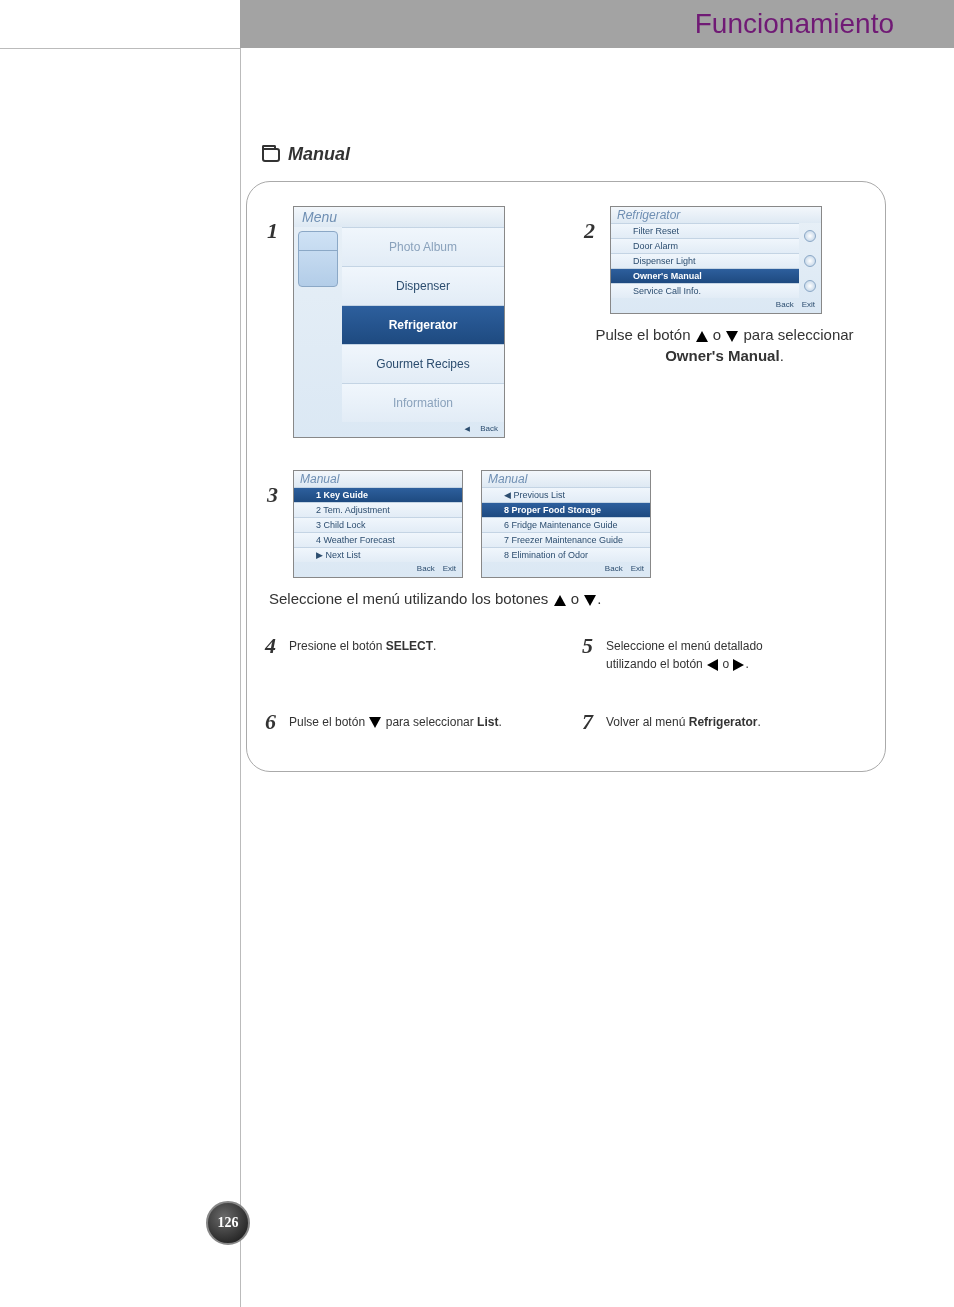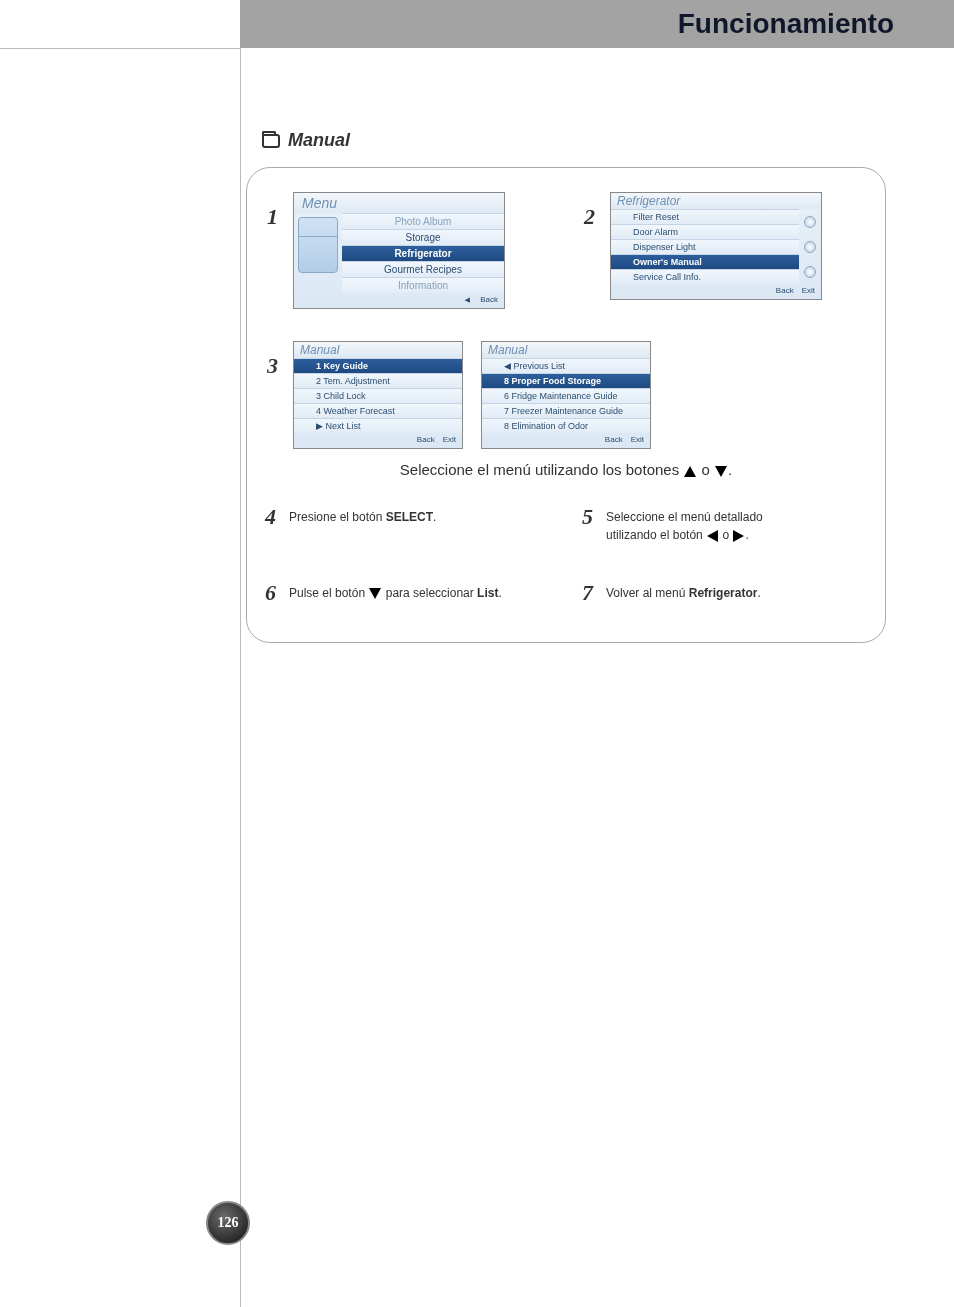--- a/index.html
+++ b/index.html
@@ -15,41 +15,41 @@
     position: absolute;
     top: 0; left: 240px; right: 0;
     height: 48px;
     background: #a3a3a3;
     display: flex;
     align-items: center;
     justify-content: flex-end;
     padding-right: 60px;
   }
   .header-title {
-    color: #0f172a;
+    color: #701a75;
     font-size: 28px;
-    font-weight: 700;
+    font-weight: 400;
     margin-left: 40px;
   }
   .left-divider {
     position: absolute;
     top: 48px; bottom: 0;
     left: 240px;
     width: 1px;
     background: #bbb;
   }
   .top-divider {
     position: absolute;
     top: 48px; left: 0; right: 714px;
     height: 1px;
     background: #bbb;
   }
   .content {
     position: absolute;
-    left: 262px; right: 60px; top: 130px;
+    left: 262px; right: 60px; top: 144px;
   }
   .section-heading {
     display: flex;
     align-items: center;
     gap: 8px;
     margin-bottom: 16px;
   }
   .folder-icon {
     width: 18px; height: 14px;
     border: 2px solid #333;
@@ -121,31 +121,31 @@
   .fridge-icon {
     width: 40px; height: 56px;
     background: linear-gradient(#cfe2f5,#b3cde8);
     border: 1px solid #8ba8c6;
     border-radius: 4px;
     margin: 4px;
     position: relative;
   }
   .fridge-icon::after { content:""; position:absolute; left:0; right:0; top:18px; height:1px; background:#8ba8c6;}
   .screen-menu-body .menu-list { flex: 1; }
-  .screen-menu-body .mitem { font-size: 10px; text-align:center; padding:2px 4px; color:#2c4d6f; border-top:1px solid #c4d4e4; background:linear-gradient(#f0f6fc,#e2ecf6);}
+  .screen-menu-body .mitem { font-size: 12px; text-align:center; padding:12px 4px; color:#2c4d6f; border-top:1px solid #c4d4e4; background:linear-gradient(#f0f6fc,#e2ecf6);}
   .screen-menu-body .mitem.faded { color:#8aa2bc; }
   .screen-menu-body .mitem.sel { background:linear-gradient(#2d5f9d,#1e4a80); color:#fff; font-weight:bold; }
   .refrig-body { display:flex; }
   .refrig-list { flex:1; }
   .refrig-side { width:22px; display:flex; flex-direction:column; align-items:center; justify-content:space-around; }
   .knob { width:12px; height:12px; border-radius:50%; background:radial-gradient(#fff,#b7cde3); border:1px solid #8ba8c6; margin:2px 0;}
   .caption { font-size: 15px; text-align: center; margin-top: 10px; line-height:1.4; }
   .step3-row { display: flex; gap: 18px; margin-left:24px; }
   .screen.narrow { margin-left: 0; width: 170px; font-size: 9px; }
-  .row-caption { text-align: center; font-size: 15px; margin: 12px 0 30px 0; }
+  .row-caption { font-size: 15px; margin: 12px 0 30px 0; }
   .tri { display: inline-block; width: 0; height: 0; vertical-align: middle; margin: 0 1px;}
   .tri.up { border-left: 6px solid transparent; border-right: 6px solid transparent; border-bottom: 11px solid #000; }
   .tri.dn { border-left: 6px solid transparent; border-right: 6px solid transparent; border-top: 11px solid #000; }
   .tri.lt { border-top: 6px solid transparent; border-bottom: 6px solid transparent; border-right: 11px solid #000; }
   .tri.rt { border-top: 6px solid transparent; border-bottom: 6px solid transparent; border-left: 11px solid #000; }
   .text-steps { display: flex; gap: 40px; margin-bottom: 40px; }
   .text-step { flex:1; position: relative; padding-left: 20px;}
   .text-step .step-num { left: -4px; top: -4px; }
   .step-text { font-size: 12px; line-height: 1.5; }
   .page-badge {
@@ -186,21 +186,21 @@
     <div class="step-row">
 
       <div class="step-col">
         <span class="step-num">1</span>
         <div class="screen">
           <div class="banner">Menu</div>
           <div class="screen-menu-body">
             <div class="fridge-icon"></div>
             <div class="menu-list">
               <div class="mitem faded">Photo Album</div>
-              <div class="mitem">Storage</div>
+              <div class="mitem">Dispenser</div>
               <div class="mitem sel">Refrigerator</div>
               <div class="mitem">Gourmet Recipes</div>
               <div class="mitem faded">Information</div>
             </div>
           </div>
           <div class="footer"><span class="mtri">◀</span> <span>Back</span></div>
         </div>
       </div>
 
       <div class="step-col">
@@ -216,20 +216,23 @@
               <div class="item">Service Call Info.</div>
             </div>
             <div class="refrig-side">
               <div class="knob"></div>
               <div class="knob"></div>
               <div class="knob"></div>
             </div>
           </div>
           <div class="footer"><span>Back</span><span>Exit</span></div>
         </div>
+        <div class="caption">
+          <span>Pulse el botón </span><span class="tri up"></span><span> o </span><span class="tri dn"></span><span> para seleccionar </span><b>Owner's Manual</b><span>.</span>
+        </div>
       </div>
     </div>
 
     <div style="height:22px"></div>
 
     <div class="step-col" style="width:100%">
       <span class="step-num">3</span>
       <div class="step3-row">
         <div class="screen narrow">
           <div class="banner mini">Manual</div>

